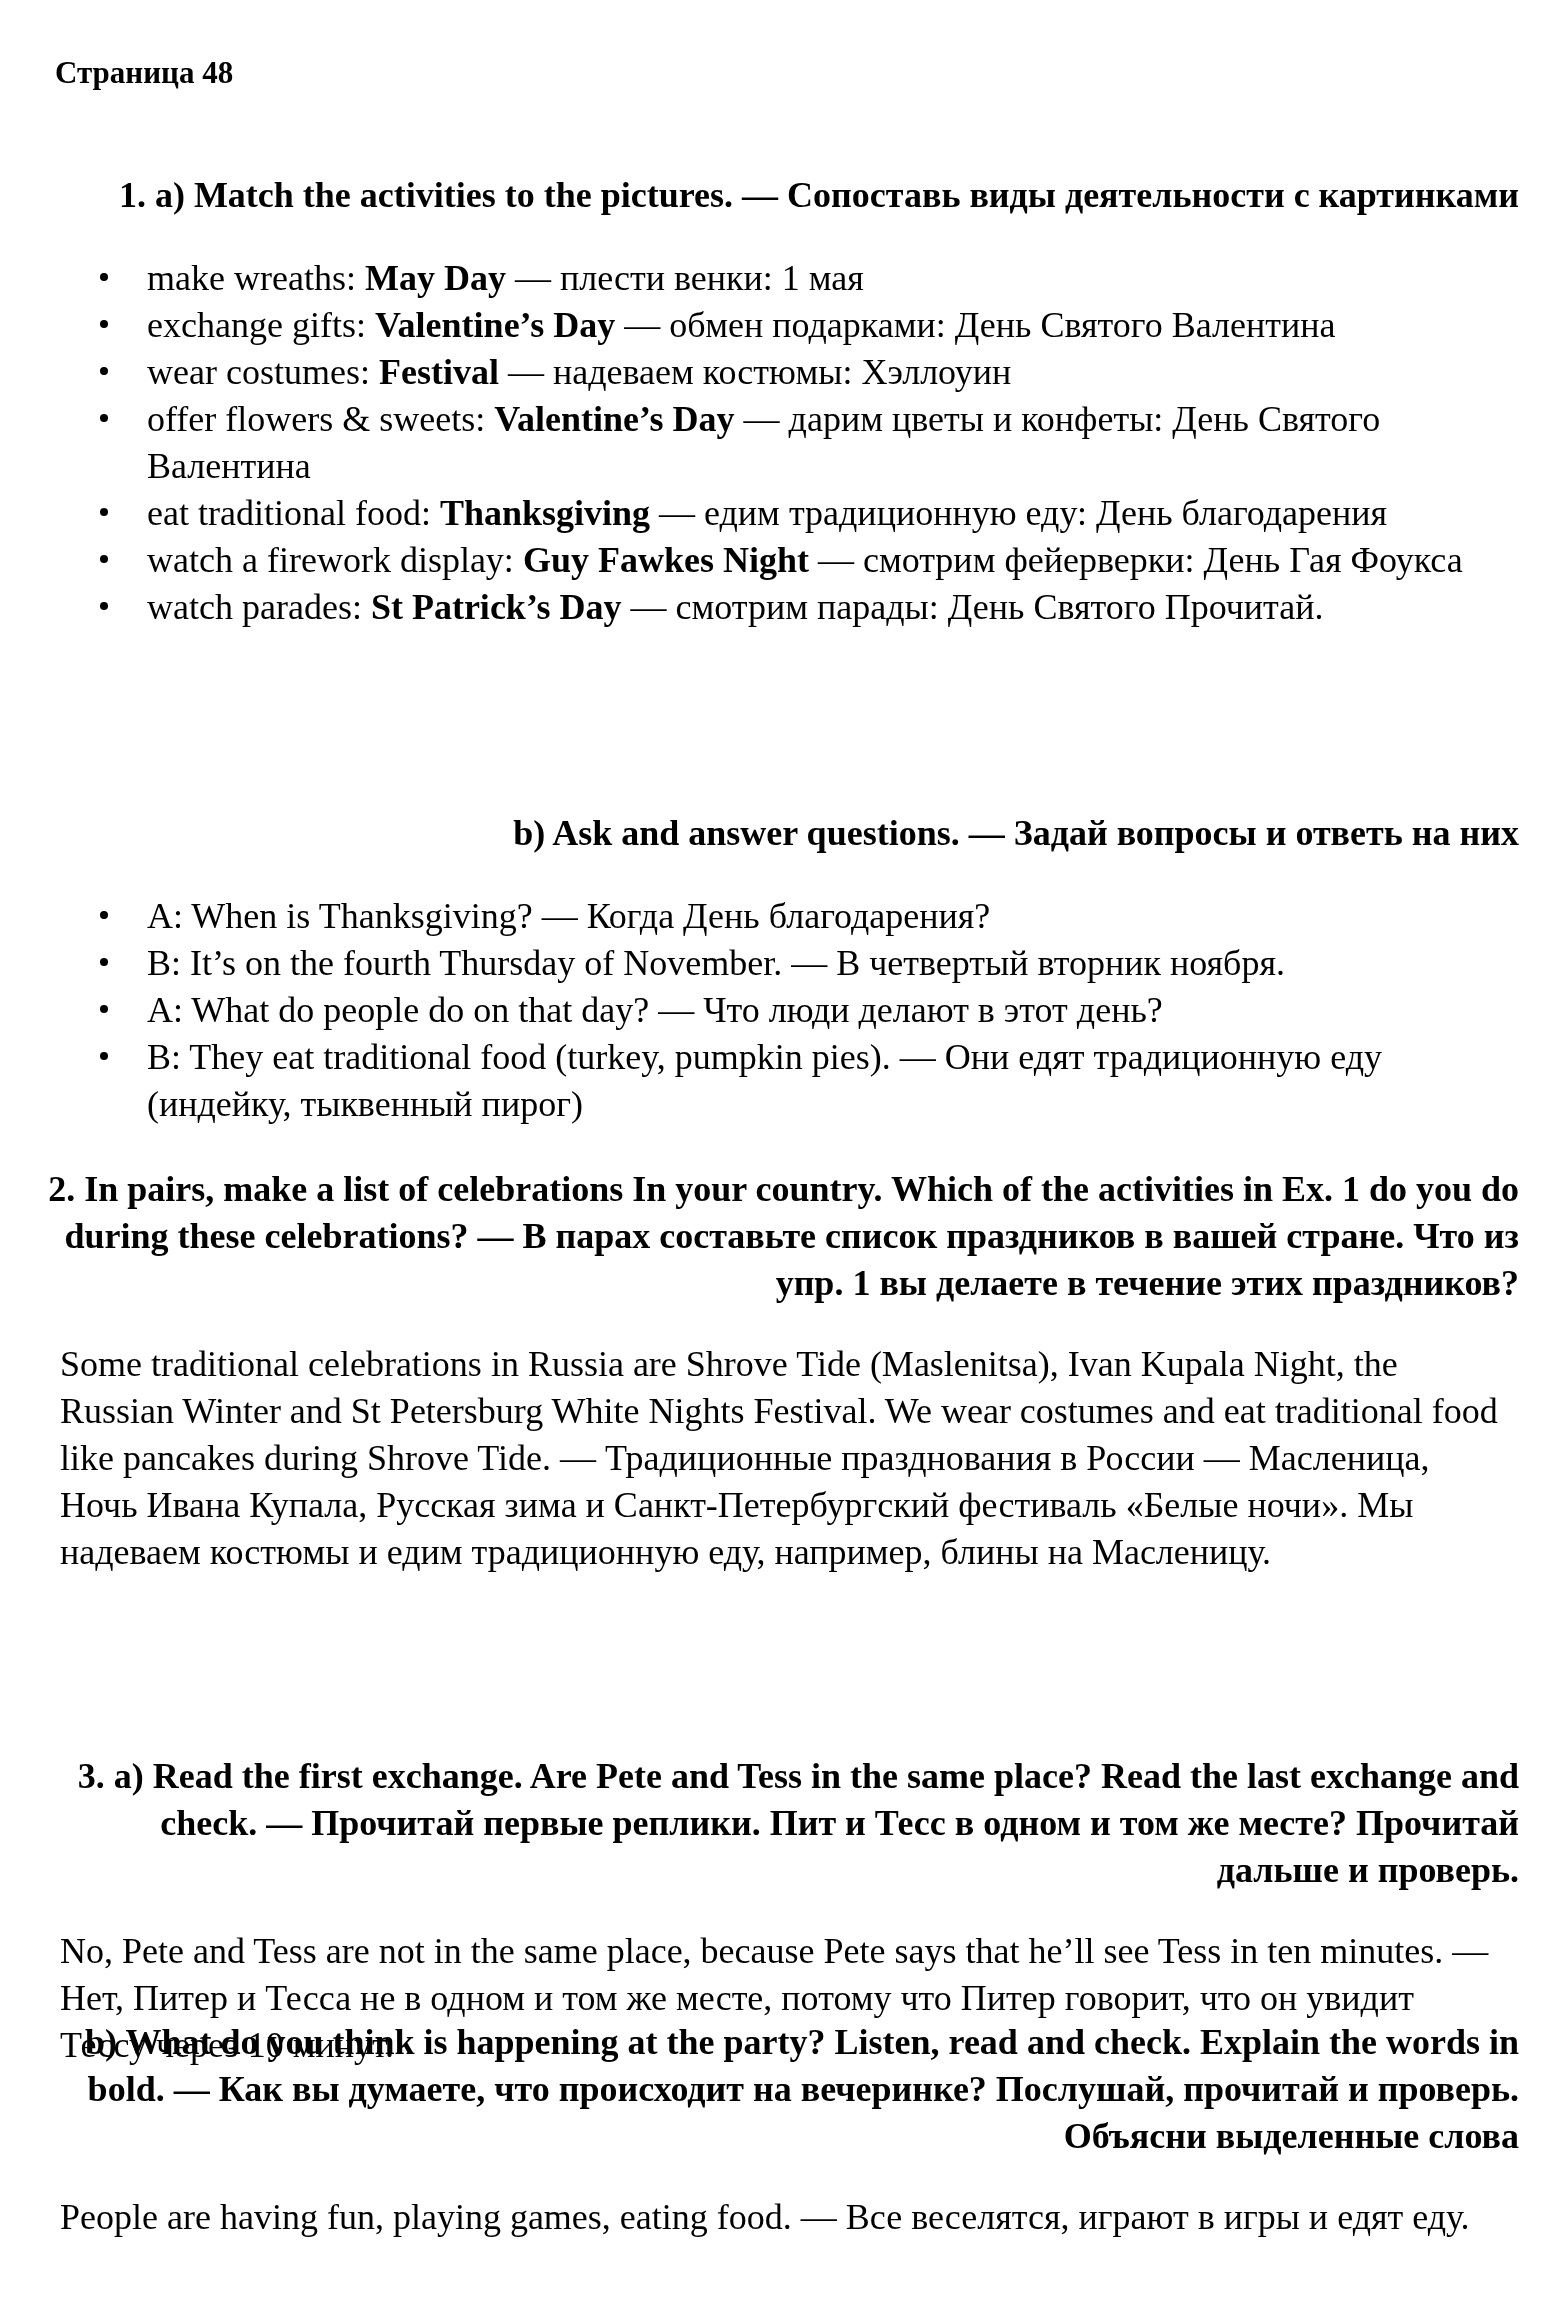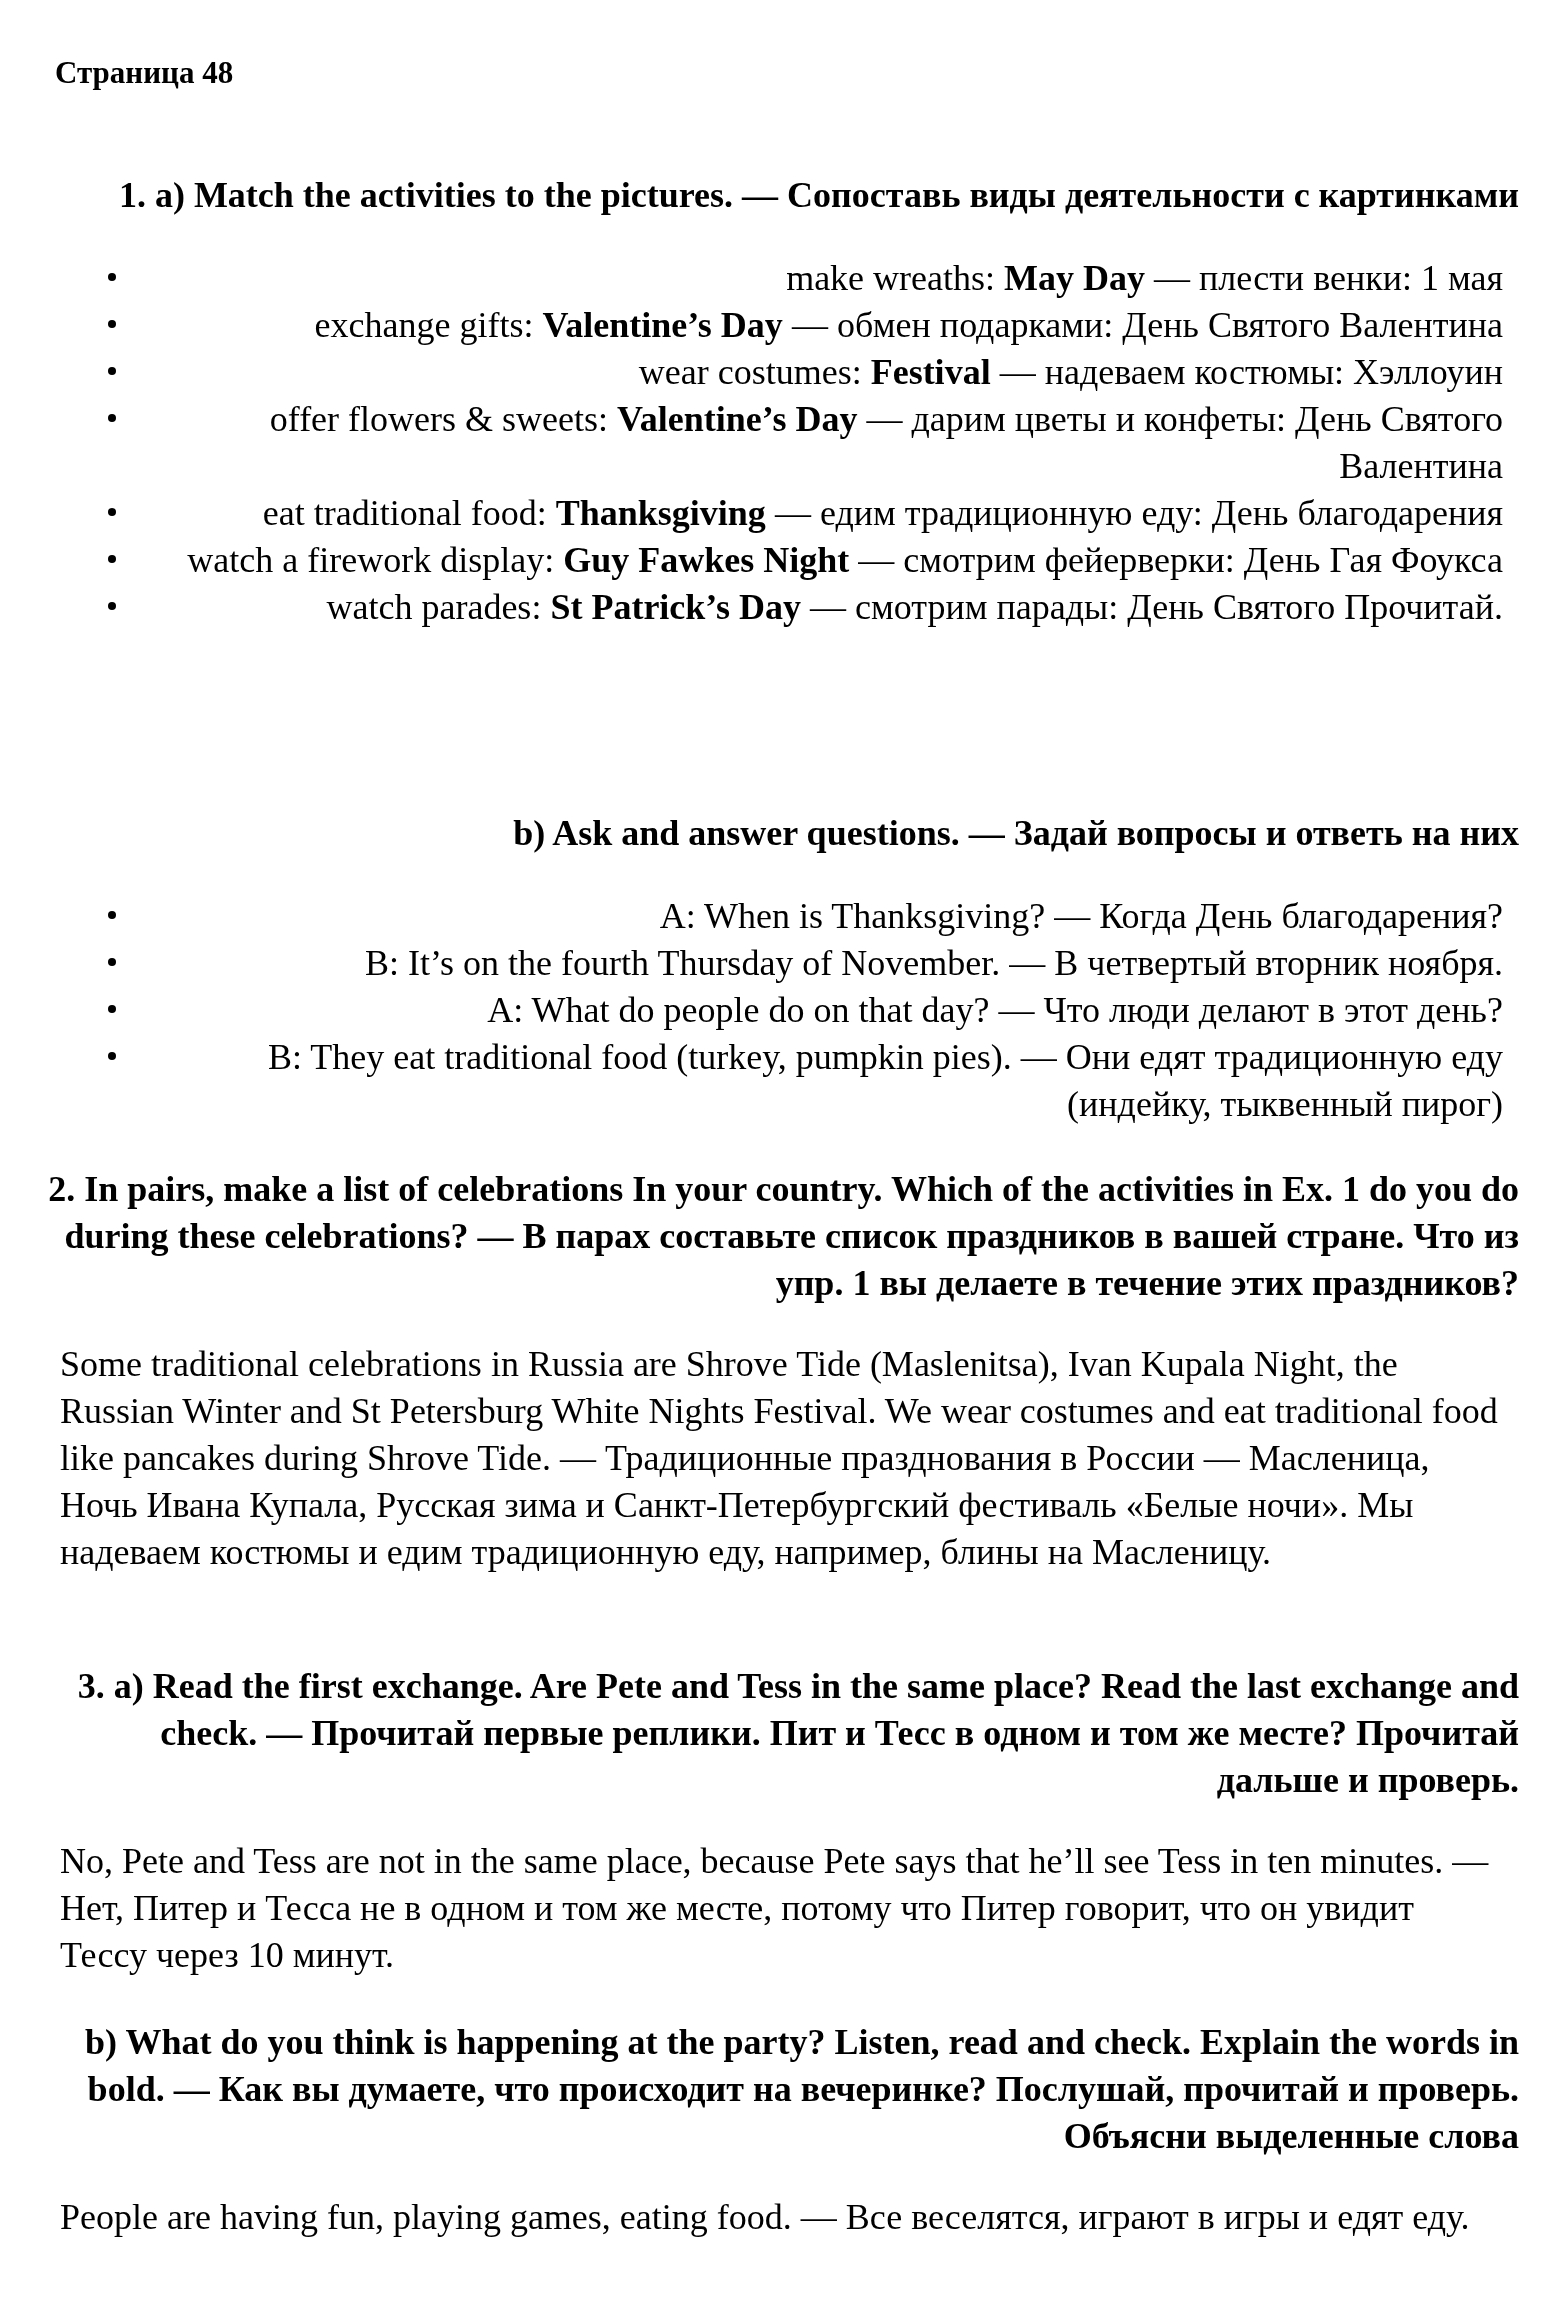--- a/index.html
+++ b/index.html
@@ -8,21 +8,21 @@
     font-family: "Liberation Serif", serif; color: #000;
   }
   .page { position: absolute; left: 0; top: 0; width: 1564px; height: 1638px; }
   .page-title {
     position: absolute; left: 55px; top: 54px;
     font-size: 31px; font-weight: bold; line-height: 37px;
   }
   .block { position: absolute; left: 46px; width: 1473px; }
   .heading { font-size: 36px; font-weight: bold; line-height: 47px; margin: 0; text-align: right; }
   .para { font-size: 36px; line-height: 47px; margin: 14px; }
-  ul.items { list-style: none; margin: 16px; padding: 0; text-align: right; }
+  ul.items { list-style: none; margin: 8px; padding: 0; }
   ul.items li { position: relative; padding-left: 93px; font-size: 36px; line-height: 47px; }
   ul.items li .bullet {
     position: absolute; left: 46px; top: 18.4px; width: 8px; height: 8px; border-radius: 50%; background: #000;
   }
   b { font-weight: bold; }
 </style>
 </head>
 <body>
 
 <div class="page">
@@ -50,21 +50,21 @@
       <li><span class="bullet"></span><span>A: What do people do on that day? — Что люди делают в этот день?</span></li>
       <li><span class="bullet"></span><span>B: They eat traditional food (turkey, pumpkin pies). — Они едят традиционную еду (индейку, тыквенный пирог)</span></li>
     </ul>
   </div>
 
   <div class="block" style="top:1166px;">
     <p class="heading">2. In pairs, make a list of celebrations In your country. Which of the activities in Ex. 1 do you do during these celebrations? — В парах составьте список праздников в вашей стране. Что из упр. 1 вы делаете в течение этих праздников?</p>
     <p class="para" style="margin-top:34px;">Some traditional celebrations in Russia are Shrove Tide (Maslenitsa), Ivan Kupala Night, the Russian Winter and St Petersburg White Nights Festival. We wear costumes and eat traditional food like pancakes during Shrove Tide. — Традиционные празднования в России — Масленица, Ночь Ивана Купала, Русская зима и Санкт-Петербургский фестиваль «Белые ночи». Мы надеваем костюмы и едим традиционную еду, например, блины на Масленицу.</p>
   </div>
 
-  <div class="block" style="top:1663px;">
+  <div class="block" style="top:1753px;">
     <p class="heading">3. a) Read the first exchange. Are Pete and Tess in the same place? Read the last exchange and check. — Прочитай первые реплики. Пит и Тесс в одном и том же месте? Прочитай дальше и проверь.</p>
     <p class="para" style="margin-top:34px;">No, Pete and Tess are not in the same place, because Pete says that he’ll see Tess in ten minutes. — Нет, Питер и Тесса не в одном и том же месте, потому что Питер говорит, что он увидит Тессу через 10 минут.</p>
   </div>
 
   <div class="block" style="top:2019px;">
     <p class="heading">b) What do you think is happening at the party? Listen, read and check. Explain the words in bold. — Как вы думаете, что происходит на вечеринке? Послушай, прочитай и проверь. Объясни выделенные слова</p>
     <p class="para" style="margin-top:34px;">People are having fun, playing games, eating food. — Все веселятся, играют в игры и едят еду.</p>
   </div>
 
 </div>

